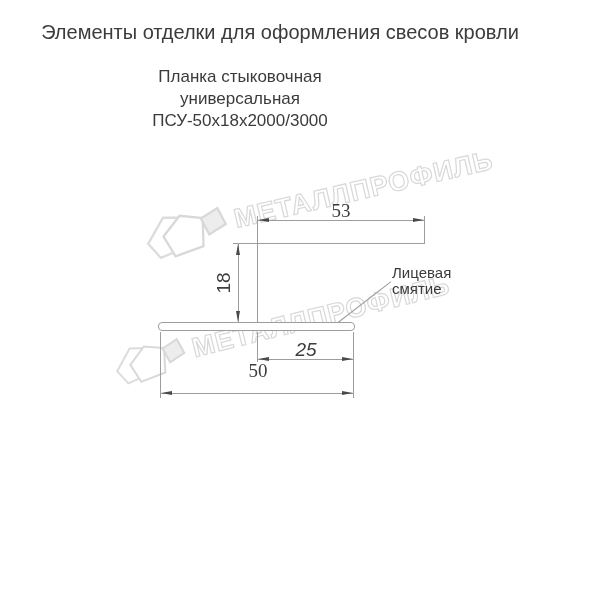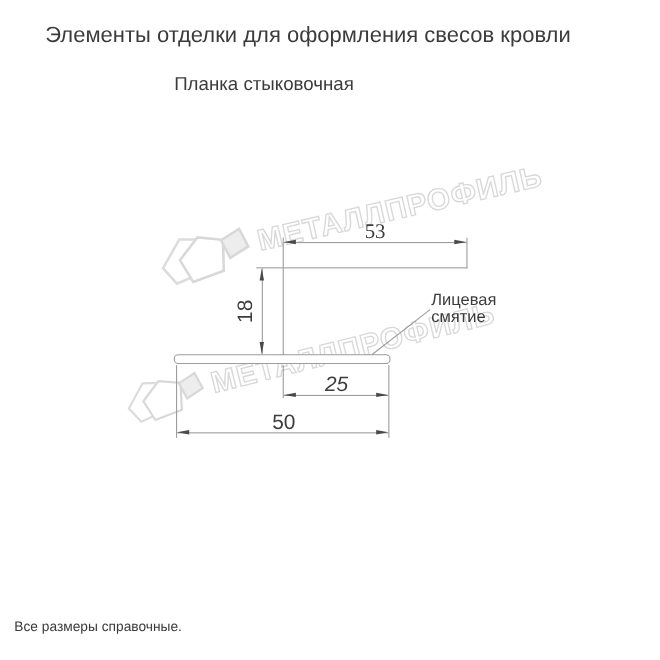--- a/index.html
+++ b/index.html
@@ -37,21 +37,21 @@
   .arr-l { border-top:2.5px solid transparent; border-bottom:2.5px solid transparent; border-right:11px solid #4a4a4a; }
   .arr-r { border-top:2.5px solid transparent; border-bottom:2.5px solid transparent; border-left:11px solid #4a4a4a; }
   .arr-u { border-left:2.5px solid transparent; border-right:2.5px solid transparent; border-bottom:11px solid #4a4a4a; }
   .arr-d { border-left:2.5px solid transparent; border-right:2.5px solid transparent; border-top:11px solid #4a4a4a; }
 
   
   .dim { position:absolute; font-size:19px; color:#3d3d3d; text-align:center; z-index:2; background:transparent; }
   .dim-53 { left:316px; top:200px; width:50px;font-family:Liberation Serif, serif; }
   .dim-18 { left:204px; top:272px; width:40px; transform:rotate(-90deg); }
   .dim-25 { left:281px; top:339px; width:50px;font-style:italic; }
-  .dim-50 { left:233px; top:374px; width:50px; }
+  .dim-50 { left:233px; top:360px; width:50px;font-family:Liberation Serif, serif; }
 
   .face-label { left:392px; top:265px; font-size:15px; line-height:16px; color:#3b3b3b; z-index:2; }
 
   
   .footnotes { left:13px; top:562px; font-size:12.5px; line-height:16px; color:#3b3b3b; }
 </style>
 </head>
 <body>
 
 <div class="abs wm wm1">
@@ -69,20 +69,22 @@
     <polygon points="26,32 48,14 72,22 66,52 34,56" fill="#ffffff" stroke="#d8d8d8" stroke-width="2.5"></polygon>
     <polygon points="70,22 90,15 95,34 75,41" fill="#ededed" stroke="#d8d8d8" stroke-width="2.5"></polygon>
   </svg>
   <span class="wm-text">МЕТАЛЛПРОФИЛЬ</span>
 </div>
 
 <div class="abs title">Элементы отделки для оформления свесов кровли</div>
 
 <div class="abs subtitle">
   <div>Планка стыковочная</div>
+  <div>универсальная</div>
+  <div>ПСУ-50х18х2000/3000</div>
 </div>
 
 <div class="ln" style="left:257px; top:243px; width:168px; height:1px;"></div>
 <div class="ln" style="left:257px; top:243px; width:1px; height:80px;"></div>
 <div class="flange-bottom"></div>
 
 <div class="ln" style="left:257px; top:216px; width:1px; height:27px;"></div>
 <div class="ln" style="left:424px; top:216px; width:1px; height:28px;"></div>
 <div class="ln" style="left:258px; top:220px; width:166px; height:1px;"></div>
 <div class="arr arr-l" style="left:258px; top:218px;"></div>
@@ -108,14 +110,13 @@
 <div class="arr arr-r" style="left:342px; top:391px;"></div>
 <div class="dim dim-50">50</div>
 
 <div class="leader"></div>
 <div class="abs face-label">
   <div>Лицевая</div>
   <div>смятие</div>
 </div>
 
 <div class="abs footnotes">
-  <div>Все размеры справочные.</div>
 </div>
 
 </body></html>

